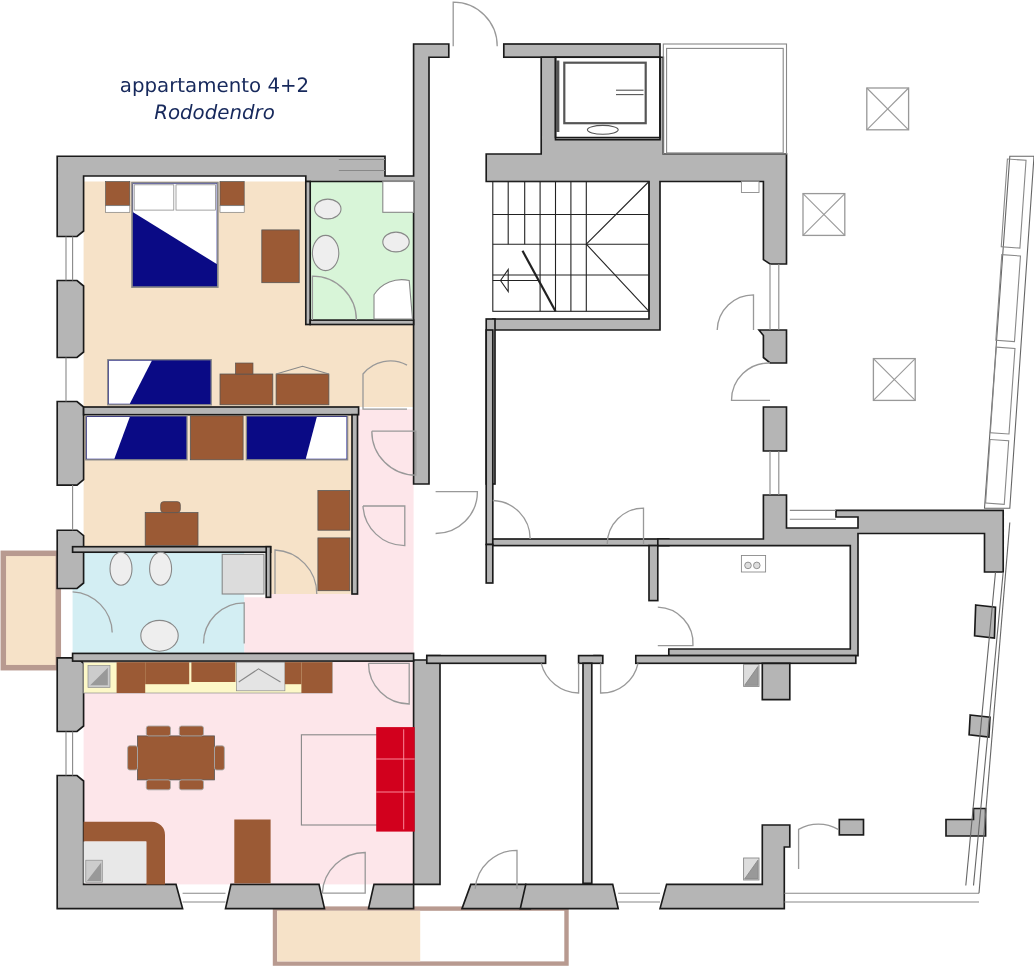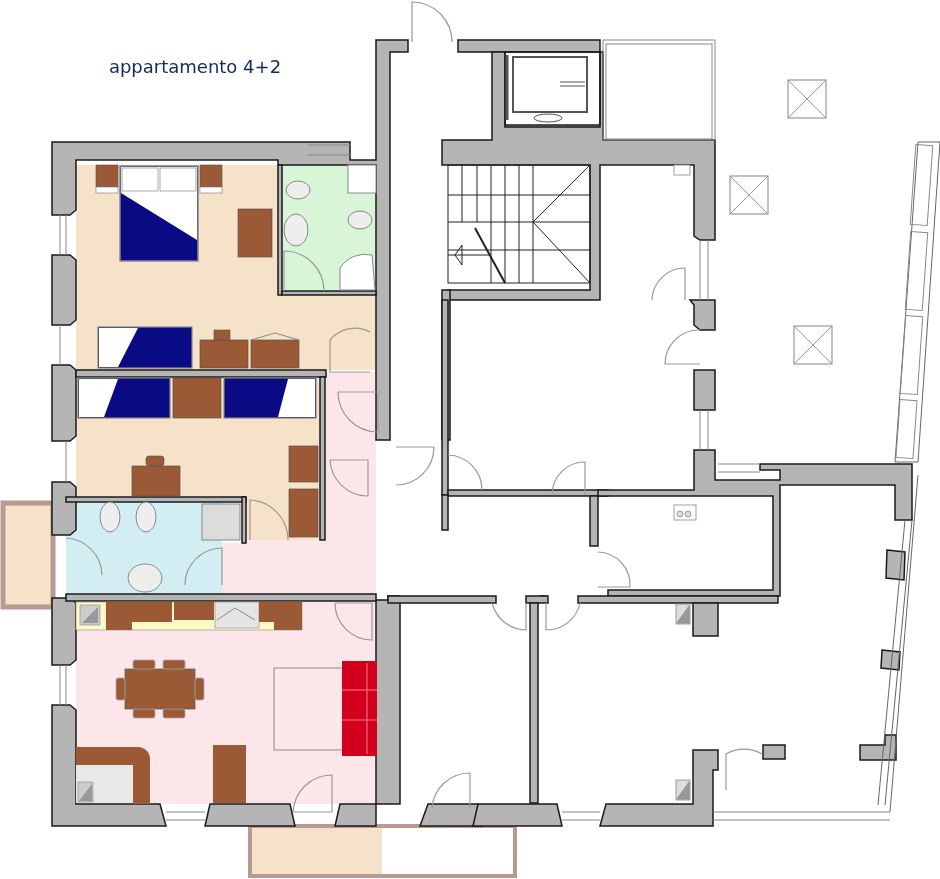--- a/index.html
+++ b/index.html
@@ -1,26 +1,27 @@
 <!DOCTYPE html>
 <html><head>
   <meta charset="utf-8">
   <style>
     html, body { margin: 0; padding: 0; background: #ffffff; }
     body { width: 940px; height: 879px; position: relative; overflow: hidden; font-family: "DejaVu Sans", sans-serif; }
-    .title-block { position: absolute; left: 95px; top: 55px; width: 200px; text-align: center; color: #17295c; }
+    .title-block { position: absolute; left: 95px; top: 67px; width: 200px; text-align: center; color: #17295c; }
     .title-line1 { font-size: 18px; line-height: 24px; font-family: "DejaVu Sans", sans-serif; }
     .title-line2 { font-size: 18px; line-height: 24px; font-style: italic; font-family: "DejaVu Sans", sans-serif; }
     svg.plan { position: absolute; left: 0; top: 0; }
   </style>
 </head>
 <body>
 
 <div class="title-block">
   <div class="title-line1">appartamento 4+2</div>
+  <div class="title-line2">Rododendro</div>
 </div>
 
 <svg class="plan" width="940" height="879" viewBox="0 0 940 879">
   <defs>
     <g id="sk">
       <rect x="0" y="0" width="38" height="38" fill="none" stroke="#999" stroke-width="1.2"></rect>
       <line x1="0" y1="0" x2="38" y2="38" stroke="#999" stroke-width="1"></line>
       <line x1="38" y1="0" x2="0" y2="38" stroke="#999" stroke-width="1"></line>
     </g>
   </defs>

